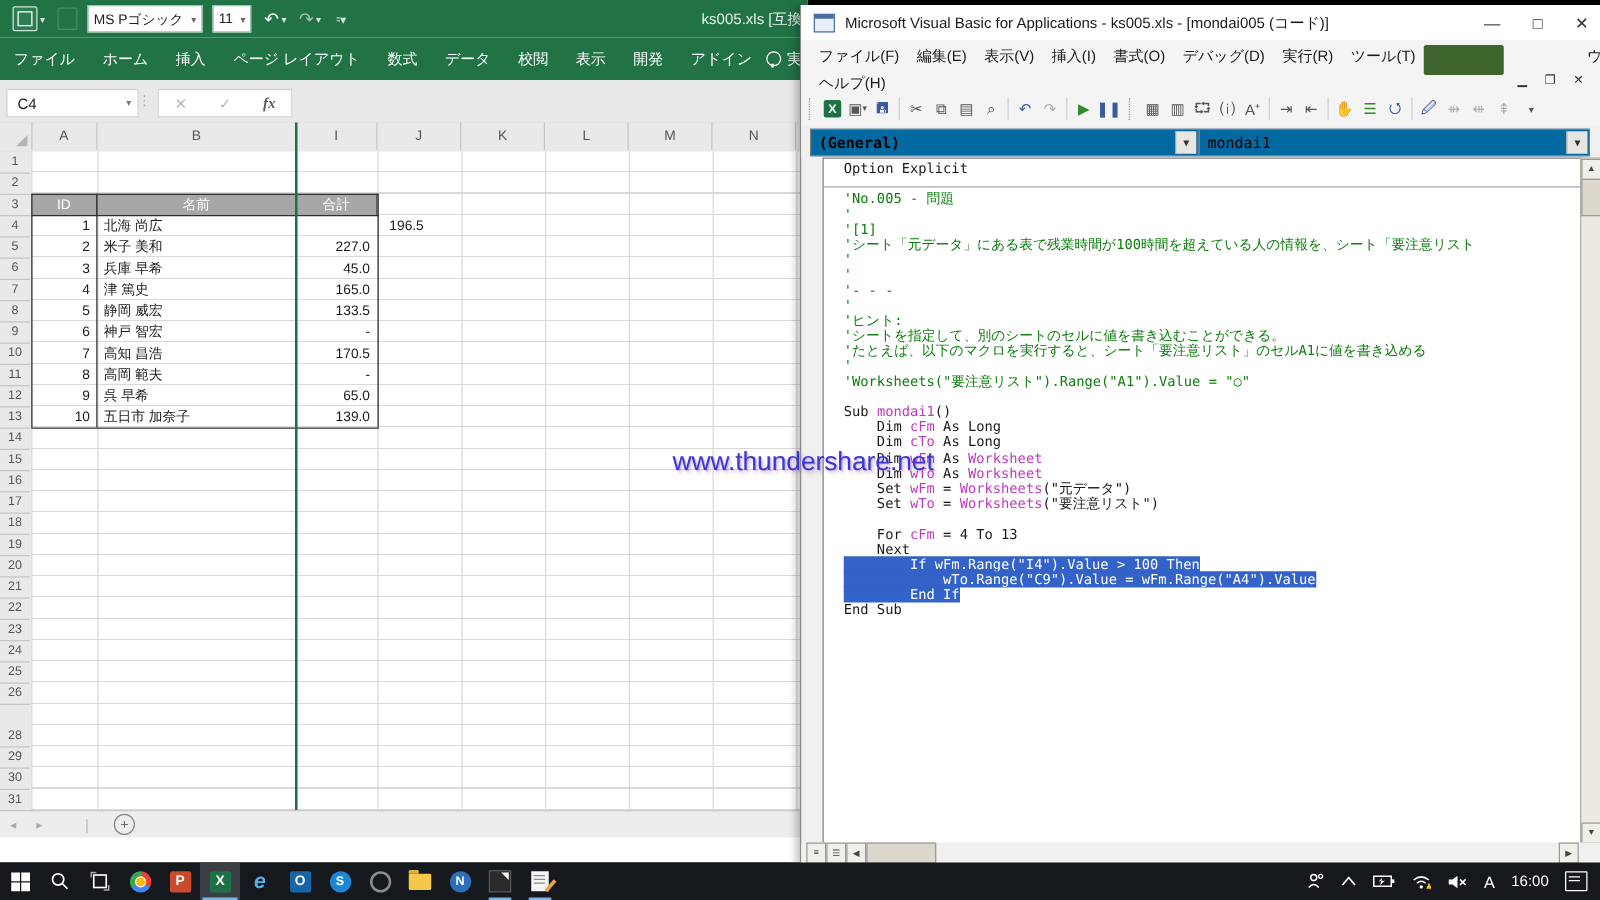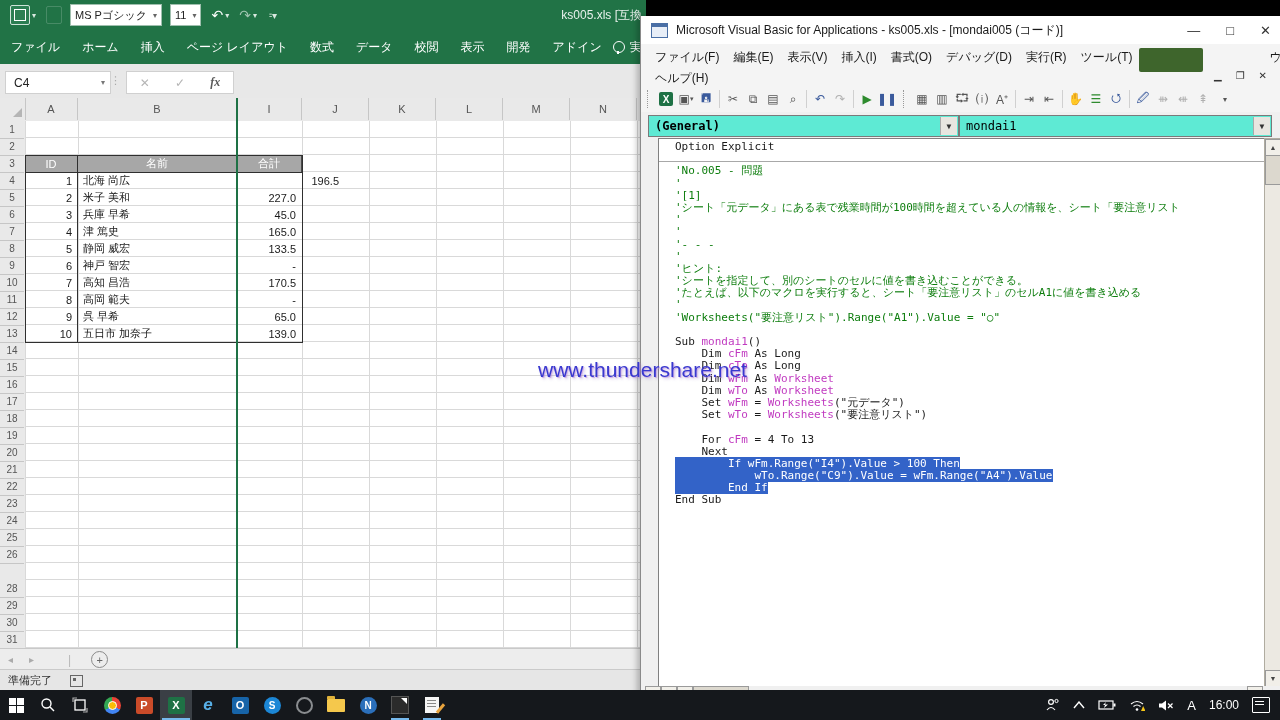--- a/index.html
+++ b/index.html
@@ -62,39 +62,39 @@
   .stab.active{background:#fff;color:#217346;font-weight:bold;border-bottom:2px solid #217346;border-left:1px solid #c9c9c9;border-right:1px solid #c9c9c9;}
   .stab-sep{color:#b9b9b9;display:flex;align-items:center;padding:0 8px;}
   .addsheet{display:flex;align-items:center;padding:0 12px;color:#666;}
   .addsheet .circ{width:15px;height:15px;border:1px solid #8a8a8a;border-radius:50%;display:flex;align-items:center;justify-content:center;font-size:11px;color:#666;}
   #status-bar{left:0;top:669px;width:646px;height:21px;background:#e6e6e6;border-top:1px solid #cacaca;display:flex;align-items:center;font-size:11px;color:#333;}
   #status-bar .ready{margin-left:8px;}
   .macro-ico{width:11px;height:10px;border:1px solid #666;margin-left:18px;position:relative;}
   .macro-ico:after{content:"";position:absolute;left:2px;top:2px;width:3px;height:3px;background:#666;}
 
   
-  #vba{left:640px;top:16px;width:640px;height:689px;background:#f0f0f0;border-left:1px solid #8a8a8a;box-shadow:-3px 0 6px rgba(0,0,0,.25);}
+  #vba{left:640px;top:4px;width:640px;height:689px;background:#f0f0f0;border-left:1px solid #8a8a8a;box-shadow:-3px 0 6px rgba(0,0,0,.25);}
   #vba-title{left:0;top:0;width:640px;height:28px;background:#fff;display:flex;align-items:center;}
   .vba-ico{width:15px;height:13px;margin-left:10px;border:1px solid #4a6fa5;background:#e8eef7;position:relative;}
   .vba-ico:after{content:"";position:absolute;left:0;top:0;right:0;height:3px;background:#4a6fa5;}
   #vba-title .t{font-size:12px;color:#1a1a1a;margin-left:8px;white-space:nowrap;}
   #vba-title .btns{position:absolute;right:10px;top:0;height:28px;display:flex;align-items:center;gap:26px;color:#333;font-size:13px;}
   #vba-menu{left:0;top:28px;width:640px;height:42px;background:#f4f4f4;font-size:12px;color:#1a1a1a;}
   #vba-menu .row1{position:absolute;left:14px;top:5px;display:flex;gap:14px;white-space:nowrap;align-items:center;}
   #vba-menu .row2{position:absolute;left:14px;top:26px;}
   #menu-blob{position:absolute;left:498px;top:4px;width:64px;height:24px;background:#3e652c;border-radius:2px;}
   #child-ctrls{position:absolute;right:14px;top:26px;display:flex;gap:14px;font-size:10px;color:#333;}
   #vba-toolbar{left:0;top:70px;width:640px;height:26px;background:#f4f4f4;border-bottom:1px solid #dcdcdc;display:flex;align-items:center;font-size:13px;}
   .tb-grip{width:4px;height:18px;border-left:1px dotted #999;margin:0 4px 0 6px;}
   .tbi{width:20px;height:20px;display:flex;align-items:center;justify-content:center;font-size:12px;color:#3a5a9c;}
   .tbi.green{color:#2e8b2e;} .tbi.gray{color:#b0b0b0;} .tbi.dark{color:#555;} .tbi.gold{color:#c8a028;}
   .tb-sep{width:1px;height:18px;background:#d0d0d0;margin:0 3px;}
   .xl-mini{width:14px;height:14px;background:#1e7145;color:#fff;font-size:10px;font-weight:bold;display:flex;align-items:center;justify-content:center;border-radius:2px;}
   #combo-row{left:0;top:96px;width:640px;height:26px;background:#f0f0f0;}
-  .vcombo{position:absolute;top:3px;height:20px;background:#5eead4;border:1px solid #7a7a7a;font-size:12px;color:#000;
+  .vcombo{position:absolute;top:3px;height:20px;background:#0369a1;border:1px solid #7a7a7a;font-size:12px;color:#000;
     display:flex;align-items:center;padding-left:6px;font-family:"DejaVu Sans Mono",monospace;}
   .vcombo .dbtn{position:absolute;right:1px;top:1px;bottom:1px;width:16px;background:#e8e6e0;border-left:1px solid #aaa;
     display:flex;align-items:center;justify-content:center;font-size:8px;color:#333;}
   #code-panel{left:17px;top:122px;width:606px;height:548px;background:#fff;border:1px solid #808080;overflow:hidden;}
   #code-lines{position:absolute;left:16px;top:2px;font-family:"DejaVu Sans Mono","Liberation Mono",monospace;
     font-size:11px;line-height:12.2px;white-space:pre;}
   .cl{height:12.2px;}
   .tk{color:#1a1a1a;} .ti{color:#c03ac0;} .tc{color:#0d7d0d;}
   .sel-line span{background:#3363c8 !important;color:#fff !important;}
   #proc-sep{position:absolute;left:0;top:22px;width:606px;height:1px;background:#a8a8a8;}
@@ -292,24 +292,20 @@
     <div id="sheet-strip" class="abs">
       <span class="nav-ar">◂</span>
       <span class="nav-ar">▸</span>
       <span style="width:18px"></span>
       <span class="stab-sep">|</span>
       <span class="addsheet">
           <span class="circ">+</span>
         </span>
     </div>
 
-    <div id="status-bar" class="abs">
-      <span class="ready">準備完了</span>
-      <span class="macro-ico"></span>
-    </div>
   </div>
 
   <div id="vba" class="abs">
     <div id="vba-title" class="abs">
       <div class="vba-ico"></div>
       <span class="t">Microsoft Visual Basic for Applications - ks005.xls - [mondai005 (コード)]</span>
       <div class="btns">
         <span>—</span>
         <span>□</span>
         <span>✕</span>

